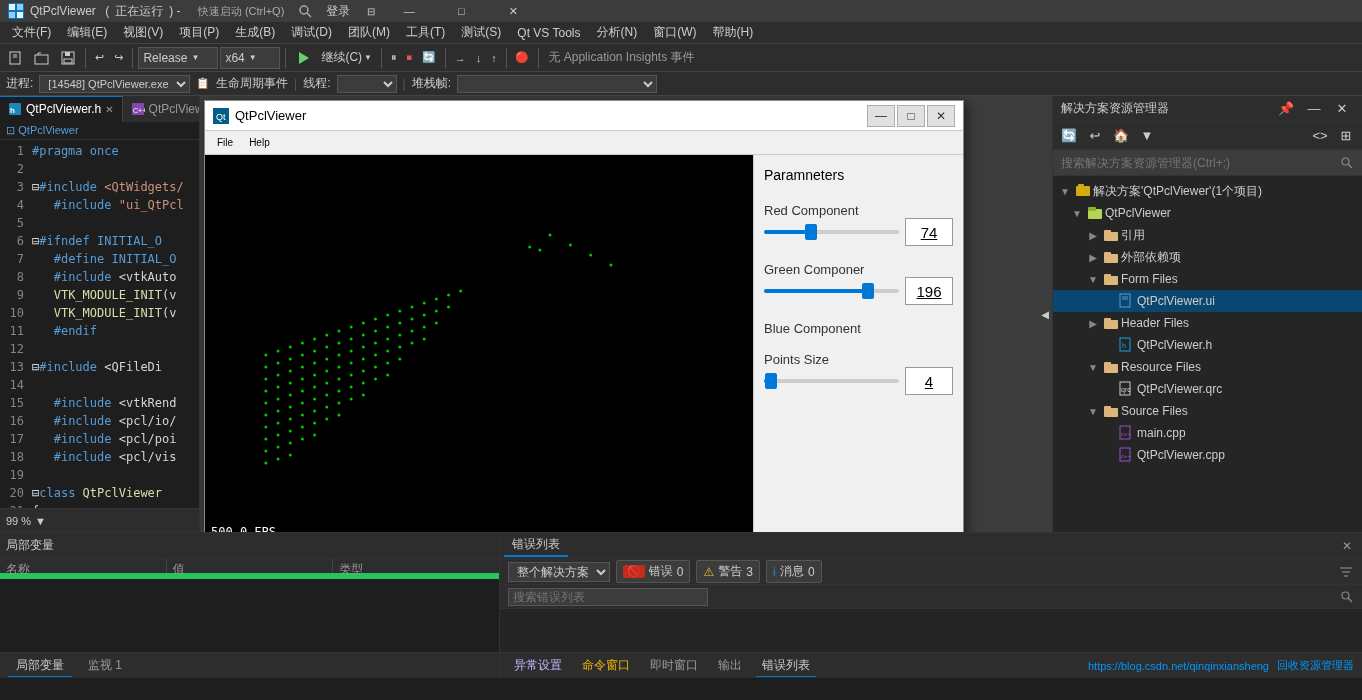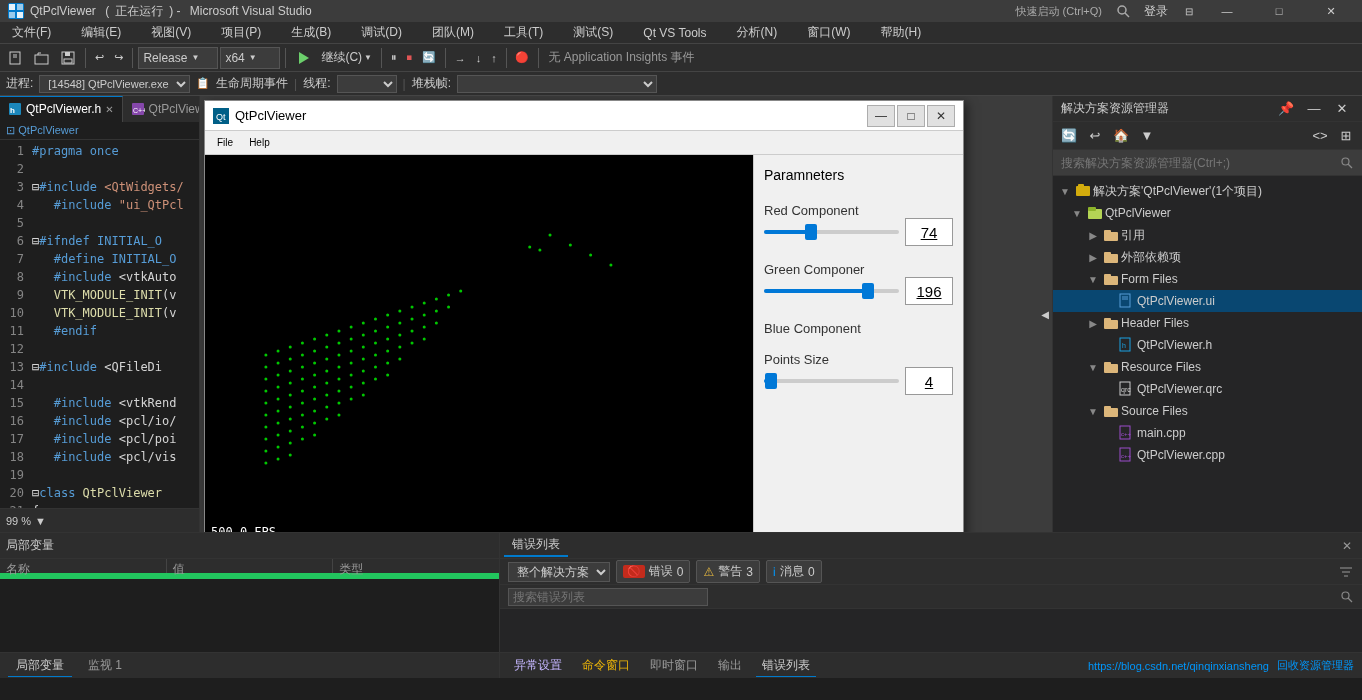--- a/index.html
+++ b/index.html
@@ -37,21 +37,21 @@
       cursor: pointer; font-size: 11px; color: #cccccc;
     }
 
     
     .menu-bar {
       background: #2d2d2d;
       height: 22px;
       display: flex;
       align-items: center;
       padding: 0 4px;
-      gap: 14px;
+      gap: 0;
       border-bottom: 1px solid #444;
     }
     .menu-item {
       padding: 2px 8px;
       cursor: pointer;
       font-size: 12px;
       color: #cccccc;
       white-space: nowrap;
     }
 
@@ -507,21 +507,20 @@
         <rect width="6" height="6" fill="#fff" opacity="0.9"></rect>
         <rect x="8" width="6" height="6" fill="#fff" opacity="0.6"></rect>
         <rect y="8" width="6" height="6" fill="#fff" opacity="0.6"></rect>
         <rect x="8" y="8" width="6" height="6" fill="#fff" opacity="0.9"></rect>
       </svg>
   </div>
   <span style="font-size:12px;color:#ccc;">QtPclViewer</span>
   <span style="color:#ccc;font-size:12px;">&nbsp;(</span>
   <span style="color:#ccc;font-size:12px;">正在运行</span>
   <span style="color:#ccc;font-size:12px;">)&nbsp;-&nbsp;</span>
-  <span style="flex:1;color:#ccc;font-size:12px;">Microsoft Visual Studio</span>
   <span style="font-size:11px;color:#aaa;padding:0 8px;cursor:pointer;">快速启动 (Ctrl+Q)</span>
   <svg width="14" height="14" viewBox="0 0 14 14" fill="none">
       <circle cx="6" cy="6" r="4" stroke="#aaa" stroke-width="1.5"></circle>
       <line x1="9" y1="9" x2="13" y2="13" stroke="#aaa" stroke-width="1.5"></line>
     </svg>
   <span style="padding:0 8px;font-size:12px;color:#ccc;cursor:pointer;">登录</span>
   <svg width="16" height="16" viewBox="0 0 16 16" fill="none">
       <rect width="16" height="16" fill="#3c3c3c"></rect>
       <text x="3" y="12" font-size="10" fill="#ccc">⊟</text>
     </svg>

